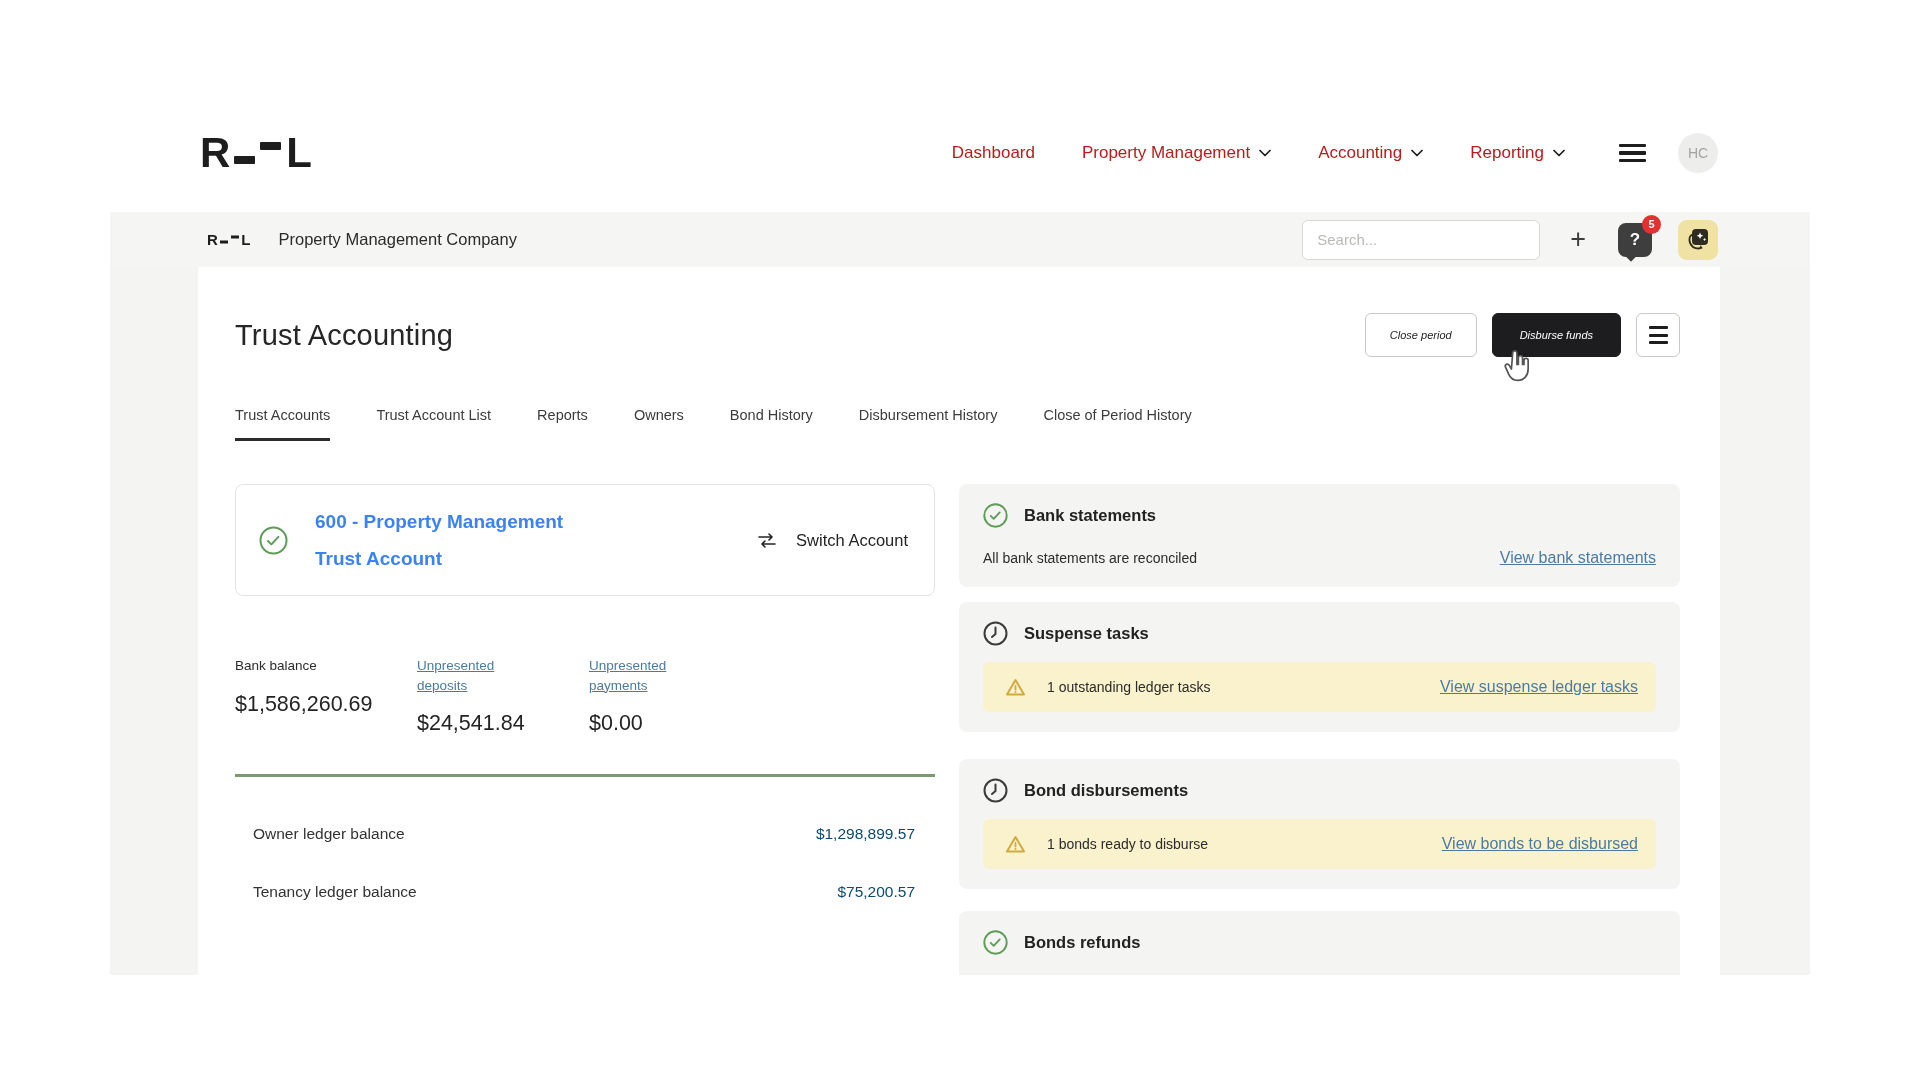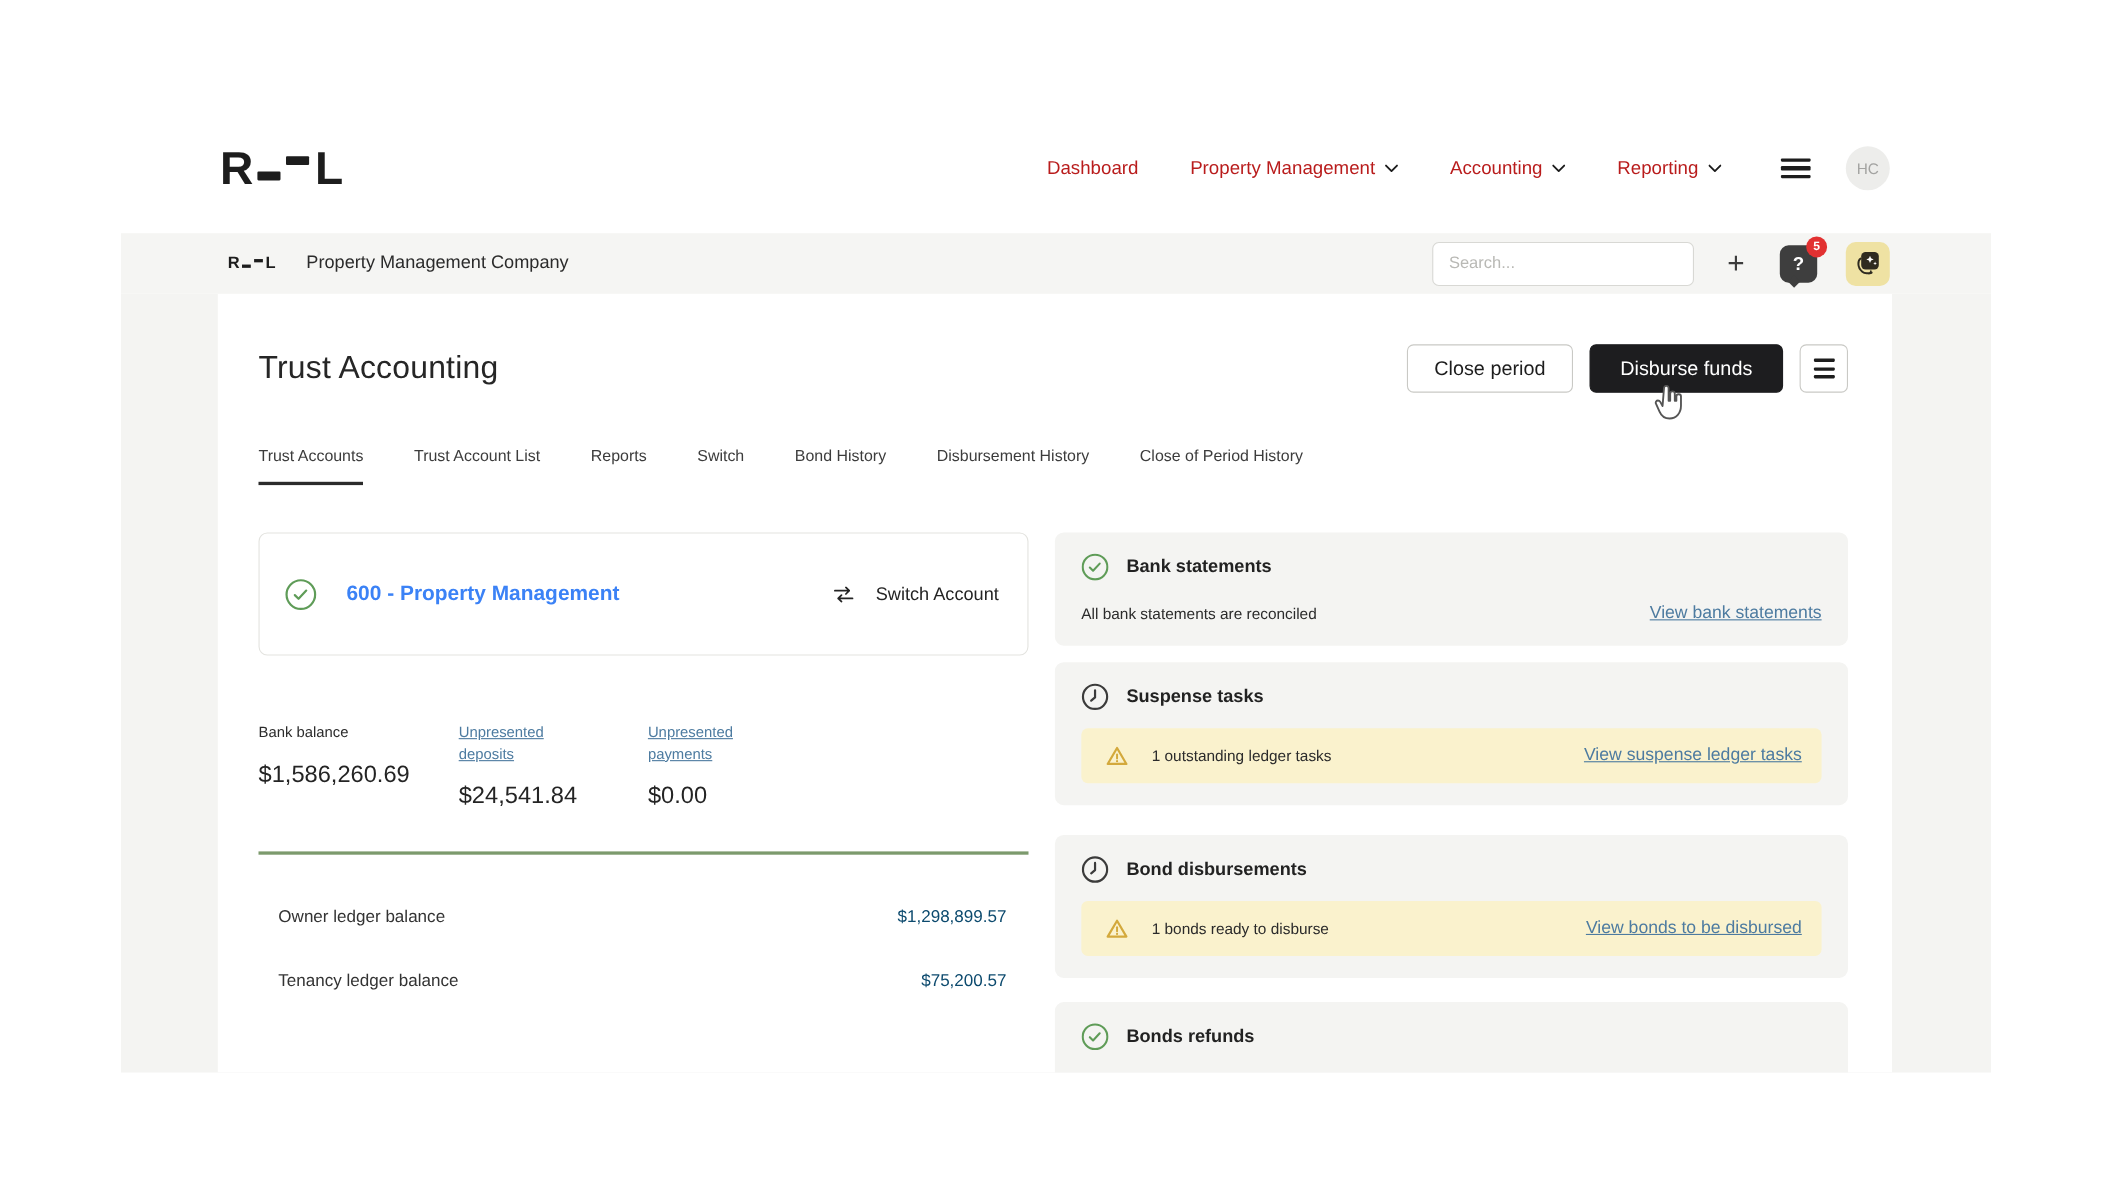--- a/index.html
+++ b/index.html
@@ -39,21 +39,21 @@
   .help-badge { position:absolute; top:-8px; right:-9px; min-width:19px; height:19px; border-radius:50%; background:#e23131; color:#fff; font-size:11px; font-weight:700; display:flex; align-items:center; justify-content:center; }
   .ai-ico { margin-left:26px; width:40px; height:40px; background:#efe2a3; border-radius:9px; display:flex; align-items:center; justify-content:center; cursor:pointer; }
 
   
   .app-body { position:absolute; left:110px; top:267px; width:1700px; height:708px; background:#f4f4f2; overflow:hidden; }
   .content-panel { position:absolute; left:88px; top:0; width:1522px; height:708px; background:#ffffff; padding:0 40px 0 37px; }
 
   .page-header { margin-top:46px; display:flex; align-items:center; }
   .page-title { font-size:29px; font-weight:500; color:#262626; letter-spacing:.2px; }
   .actions { margin-left:auto; display:flex; align-items:center; gap:15px; }
-  .btn { height:44px; border-radius:6px; font-size:18px; font-family:inherit; display:flex; align-items:center; justify-content:center; cursor:pointer; }
+  .btn { height:44px; border-radius:6px; font-size:11px; font-family:inherit; display:flex; align-items:center; justify-content:center; cursor:pointer;font-style:italic; }
   .btn-outline { background:#fff; border:1px solid #c9c9c5; color:#1d1d1d; padding:0 24px; }
   .btn-dark { background:#1d1d1f; border:1px solid #1d1d1f; color:#fff; padding:0 27px; }
   .btn-menu { width:44px; background:#fff; border:1px solid #c9c9c5; flex-direction:column; gap:4.5px; }
   .btn-menu i { display:block; width:19px; height:3px; background:#1d1d1d; border-radius:1px; }
 
   .tabs { margin-top:50px; display:flex; gap:46px; }
   .tab { font-size:14.5px; color:#3c3c3c; padding-bottom:15px; cursor:pointer; border-bottom:3px solid transparent; }
   .tab.active { border-bottom-color:#2b2b2b; }
 
   .columns { margin-top:43px; display:flex; gap:24px; align-items:flex-start; }
@@ -181,37 +181,38 @@
               <i></i>
               <i></i>
             </button>
         </div>
       </div>
 
       <div class="tabs">
         <div class="tab active">Trust Accounts</div>
         <div class="tab">Trust Account List</div>
         <div class="tab">Reports</div>
-        <div class="tab">Switch</div>
+        <div class="tab">Owners</div>
         <div class="tab">Bond History</div>
         <div class="tab">Disbursement History</div>
         <div class="tab">Close of Period History</div>
       </div>
 
       <div class="columns">
 
         <div class="left-col">
 
           <div class="account-card">
             <svg width="29" height="29" viewBox="0 0 29 29">
               <circle cx="14.5" cy="14.5" r="13" fill="none" stroke="#5f9c58" stroke-width="2"></circle>
               <path d="M9 15l3.4 3.4 7-7.5" fill="none" stroke="#5f9c58" stroke-width="2" stroke-linecap="round" stroke-linejoin="round"></path>
             </svg>
             <div class="acct-title">
               <div>600 - Property Management</div>
+              <div>Trust Account</div>
             </div>
             <div class="switch">
               <svg width="20" height="15" viewBox="0 0 20 15">
                 <path d="M2 4h13M12 1l3 3-3 3" fill="none" stroke="#242424" stroke-width="1.6" stroke-linecap="round" stroke-linejoin="round"></path>
                 <path d="M18 11H5M8 8l-3 3 3 3" fill="none" stroke="#242424" stroke-width="1.6" stroke-linecap="round" stroke-linejoin="round"></path>
               </svg>
               <span class="switch-label">Switch Account</span>
             </div>
           </div>
 

